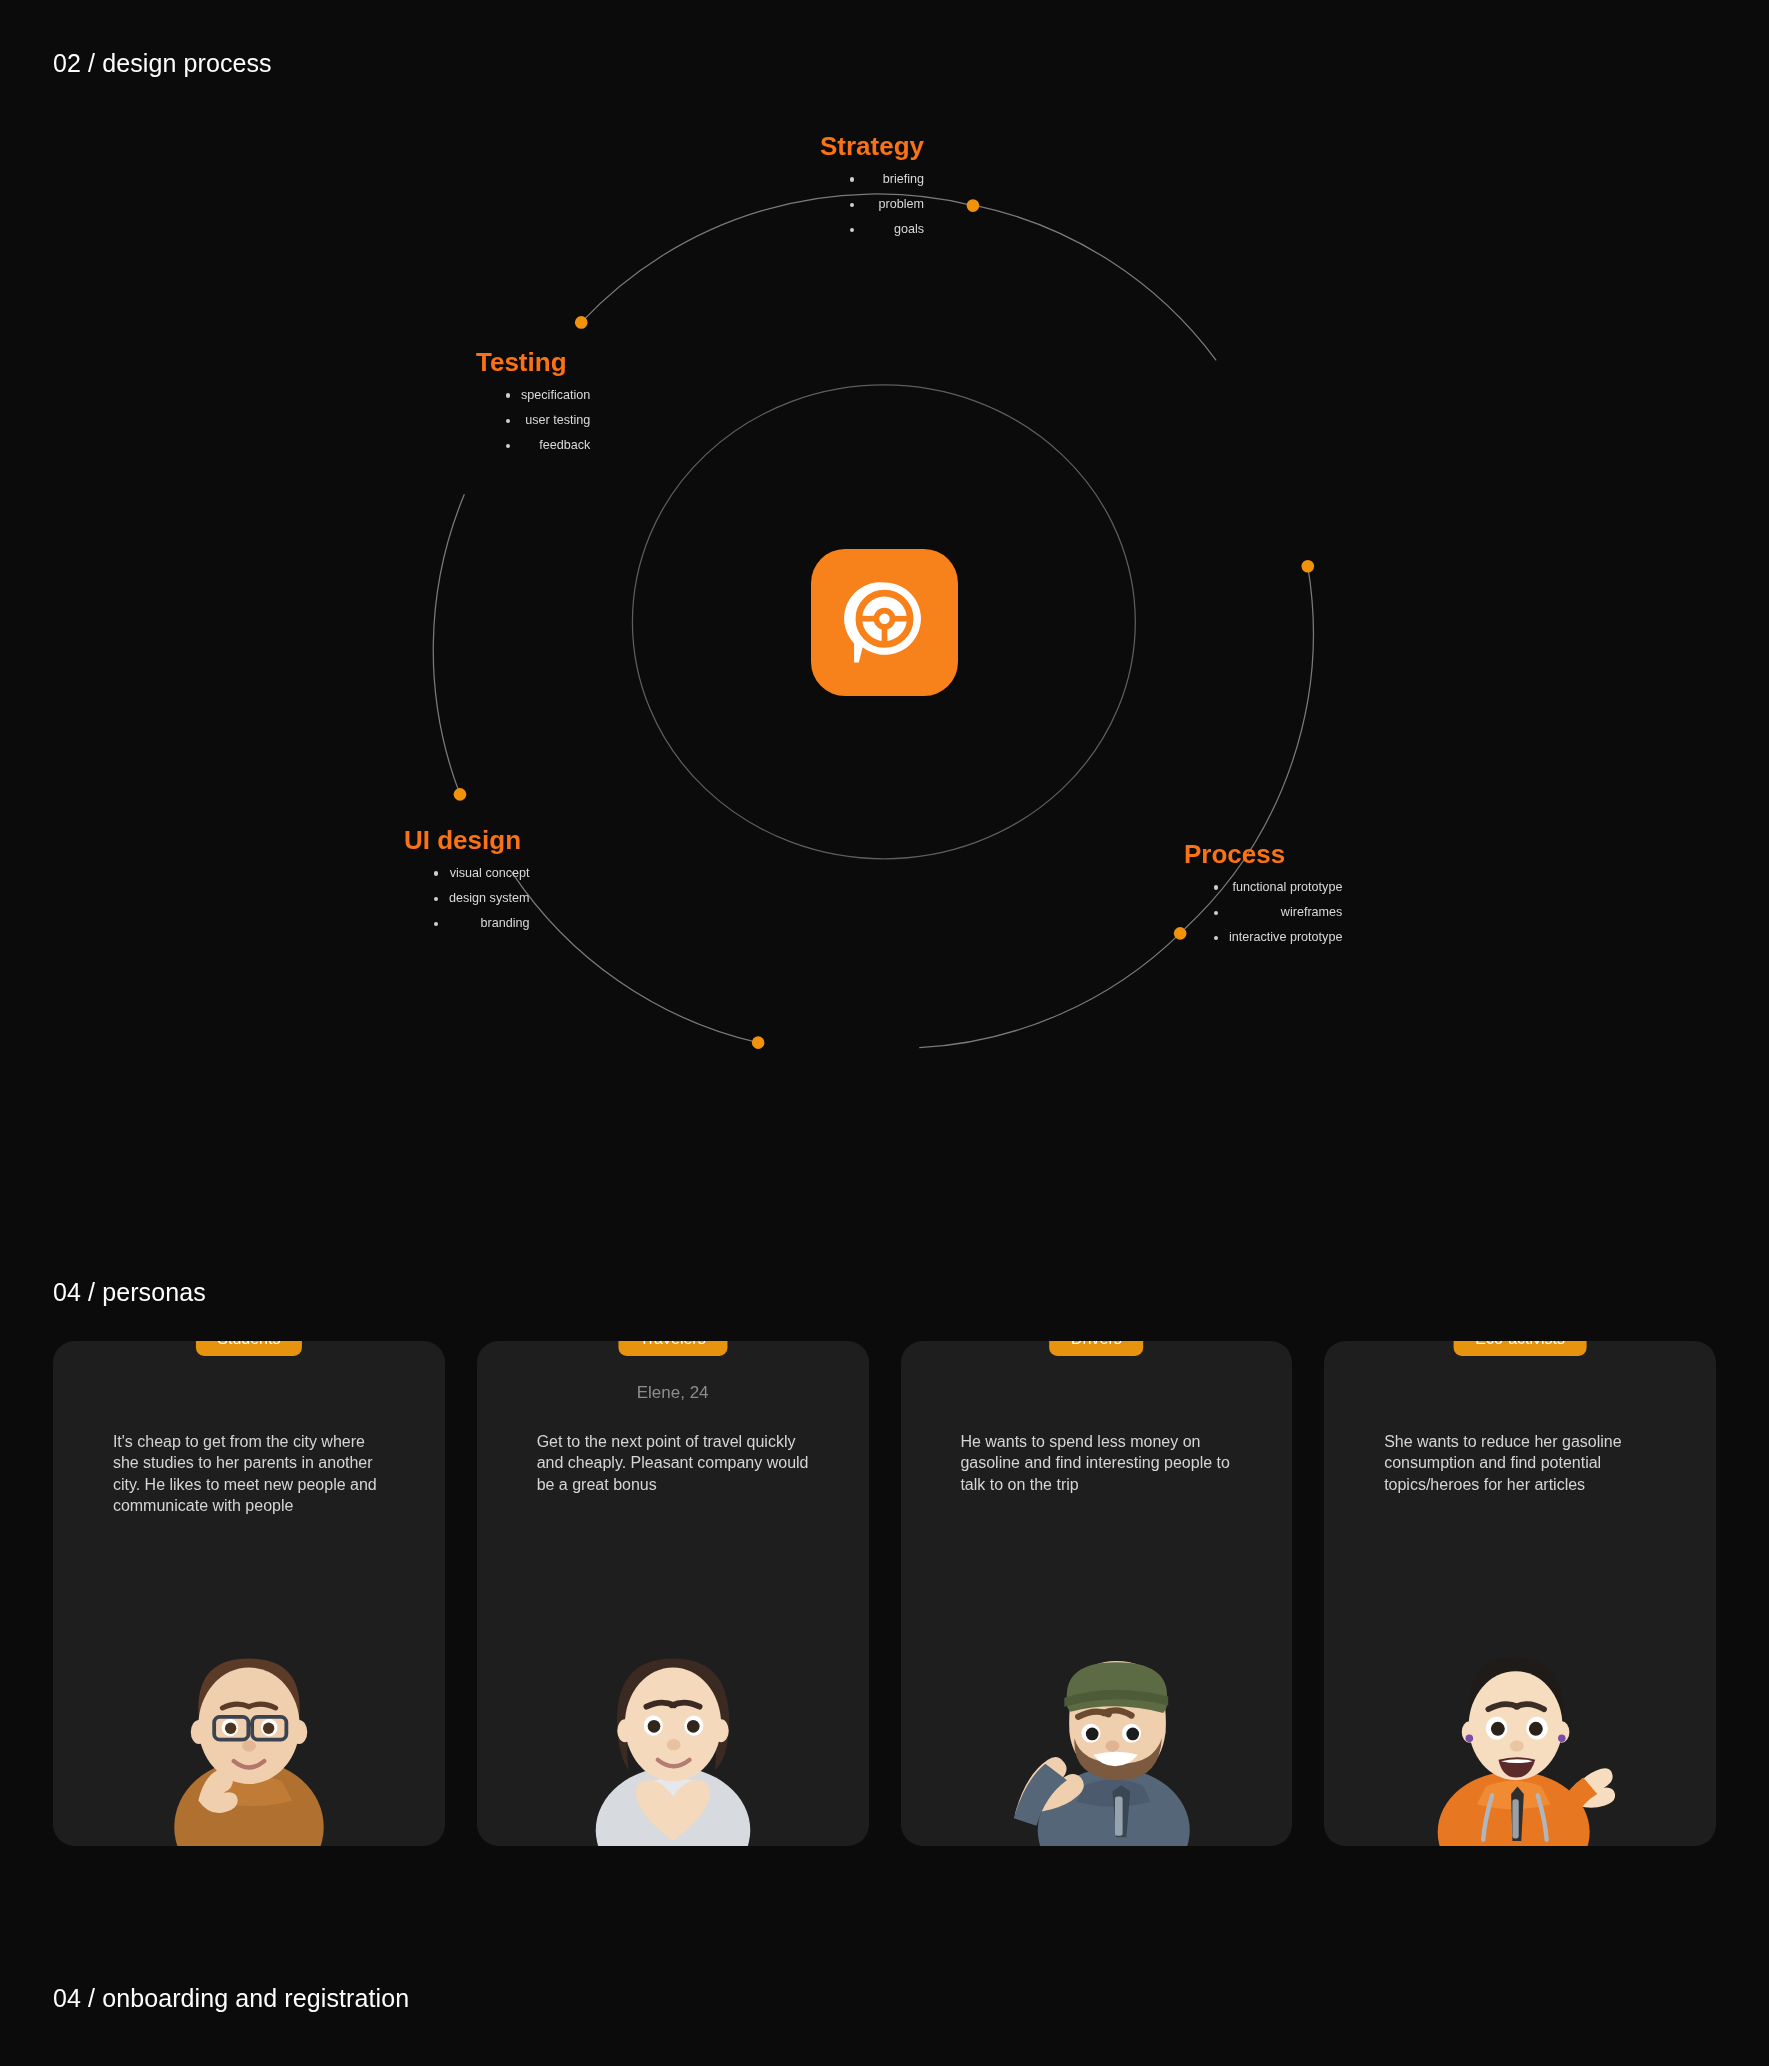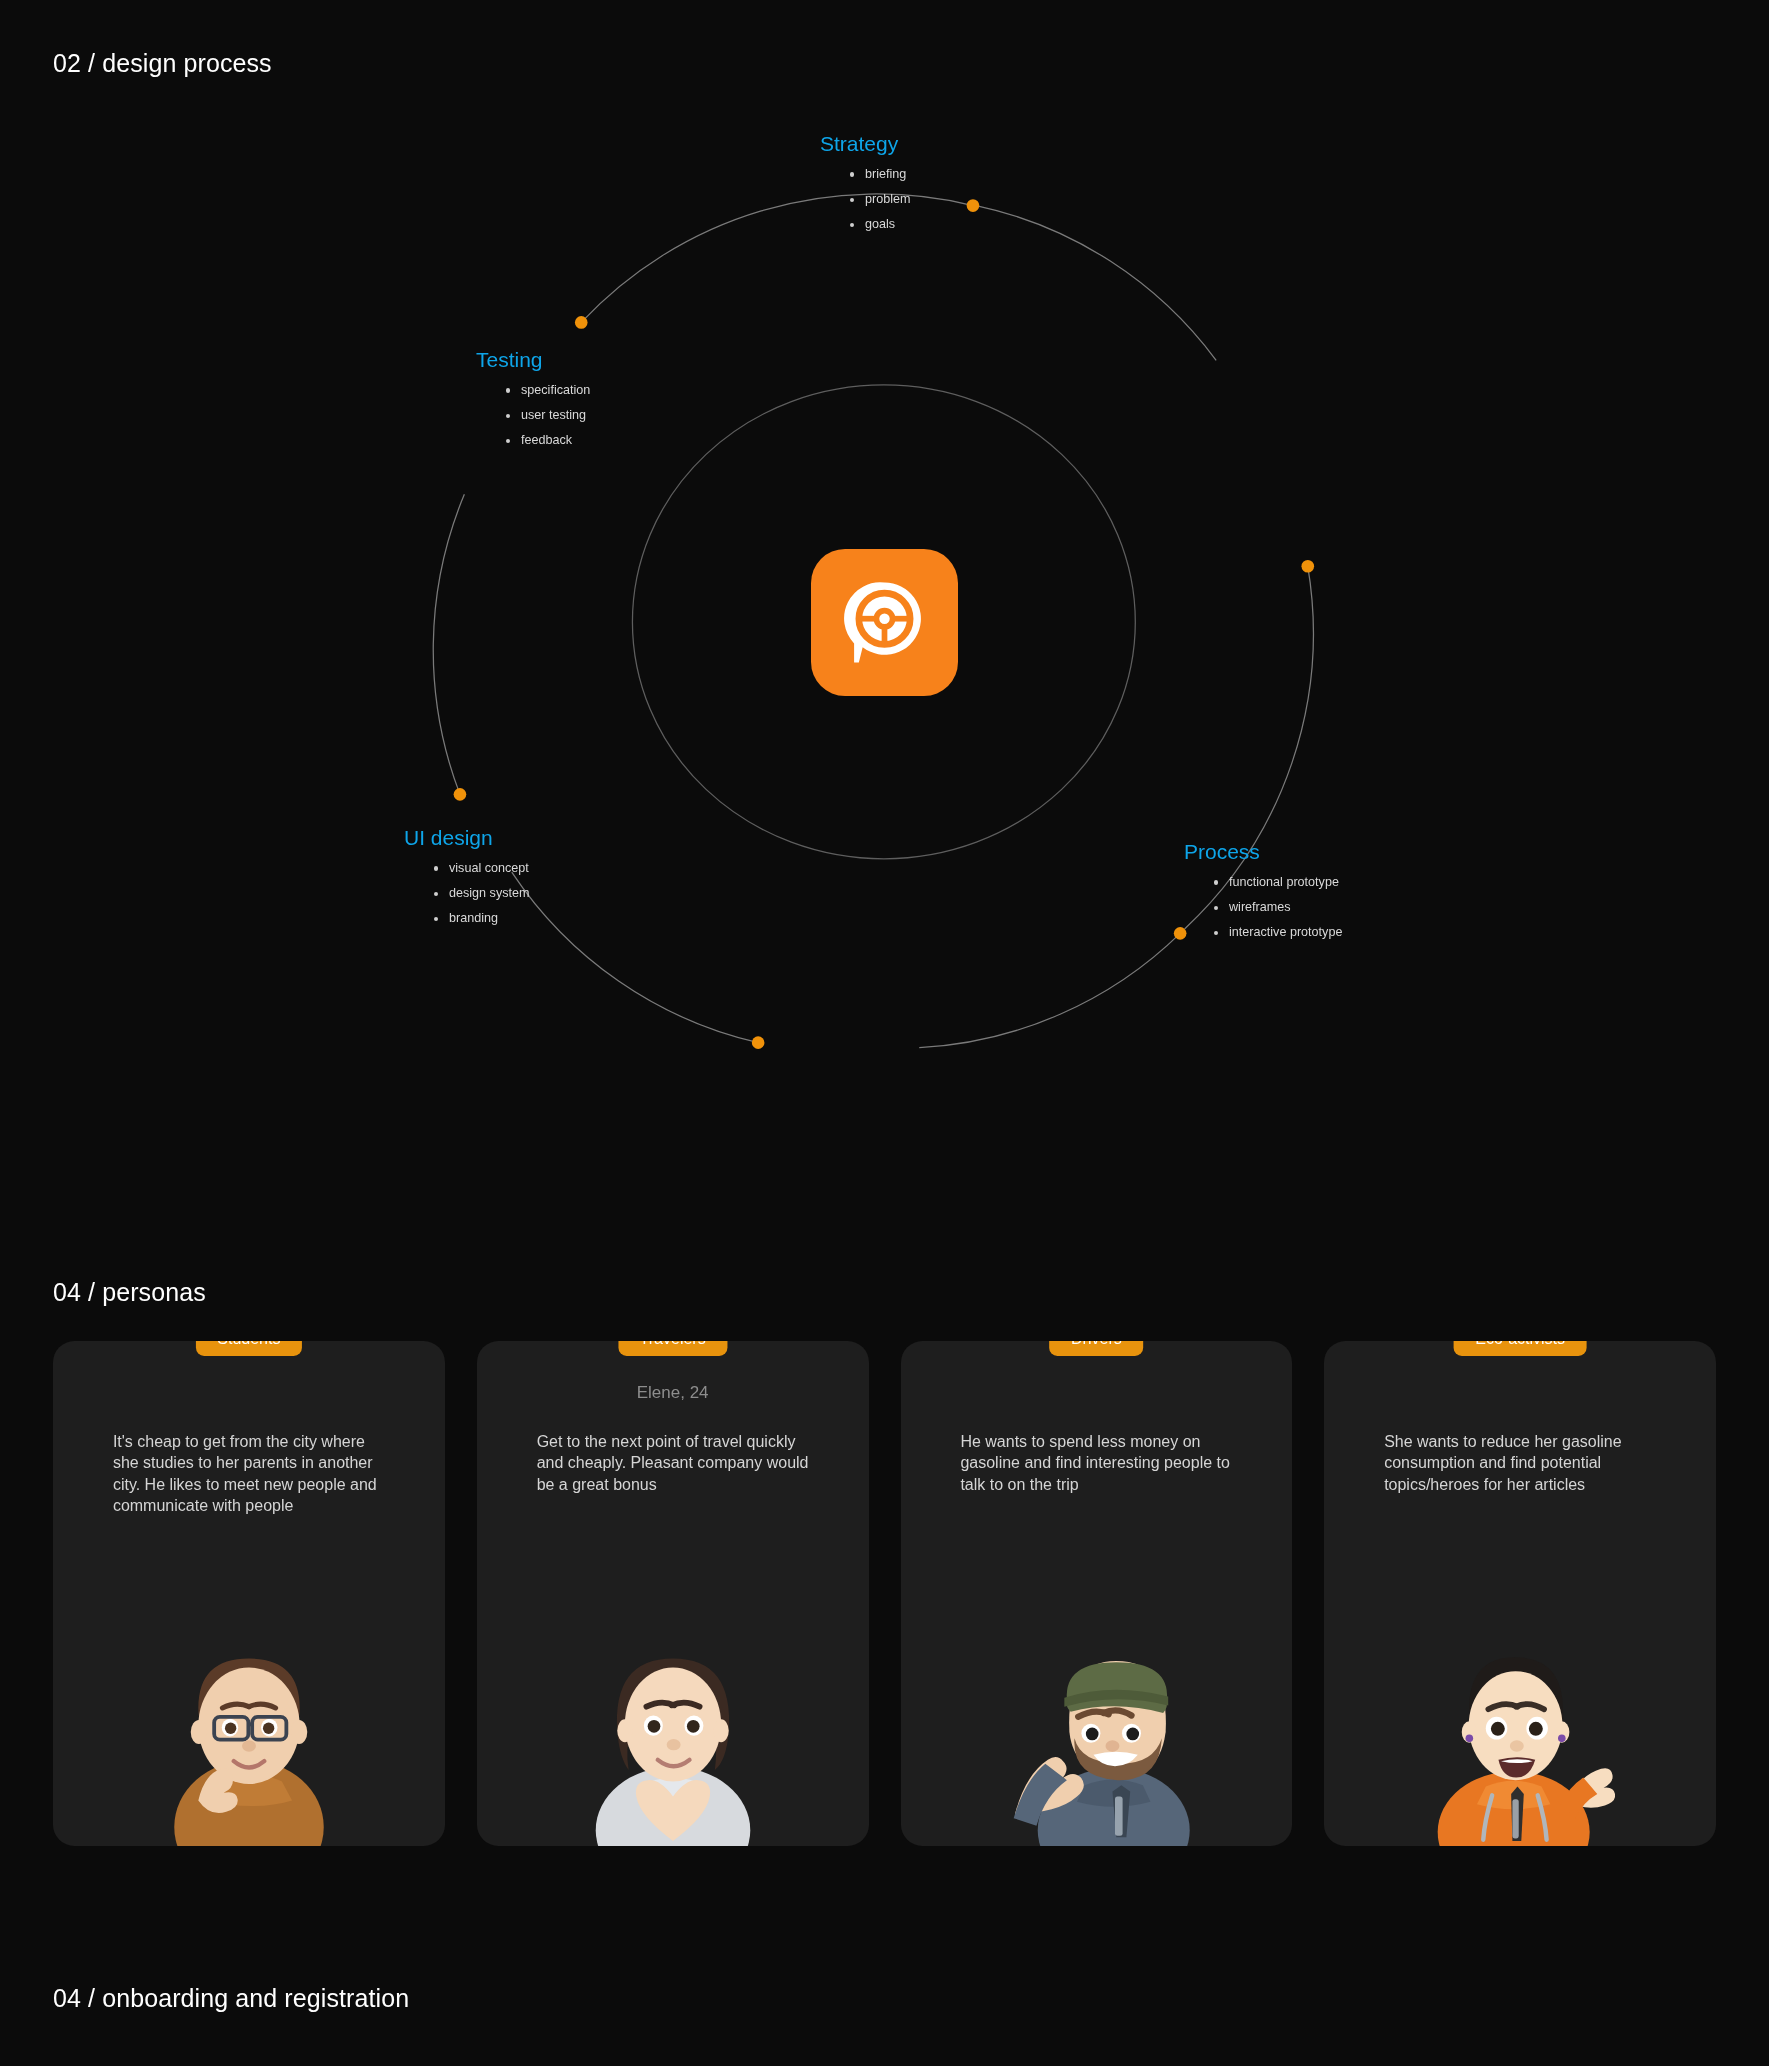--- a/index.html
+++ b/index.html
@@ -57,39 +57,40 @@
     background: #f7821b;
     border-radius: 34px;
     display: flex;
     align-items: center;
     justify-content: center;
   }
 
   
   .stage { position: absolute; }
   .stage-title {
-    color: #0ea5e9;
-    font-size: 21px;
-    font-weight: 400;
+    color: #f97316;
+    font-size: 26px;
+    font-weight: 700;
     line-height: 1;
     white-space: nowrap;
   }
   .stage-list {
     list-style: none;
     margin-top: 14px;
     padding-left: 30px;
   }
   .stage-list li {
     position: relative;
     color: #d9d9d9;
     font-size: 12.6px;
     line-height: 1;
     padding: 0 0 0 15px;
     margin-bottom: 12.6px;
     white-space: nowrap;
+    text-align: right;
   }
   .stage-list li::before {
     content: "";
     position: absolute;
     left: 0;
     top: 4.4px;
     width: 4.4px;
     height: 4.4px;
     border-radius: 50%;
     background: #cfcfcf;

